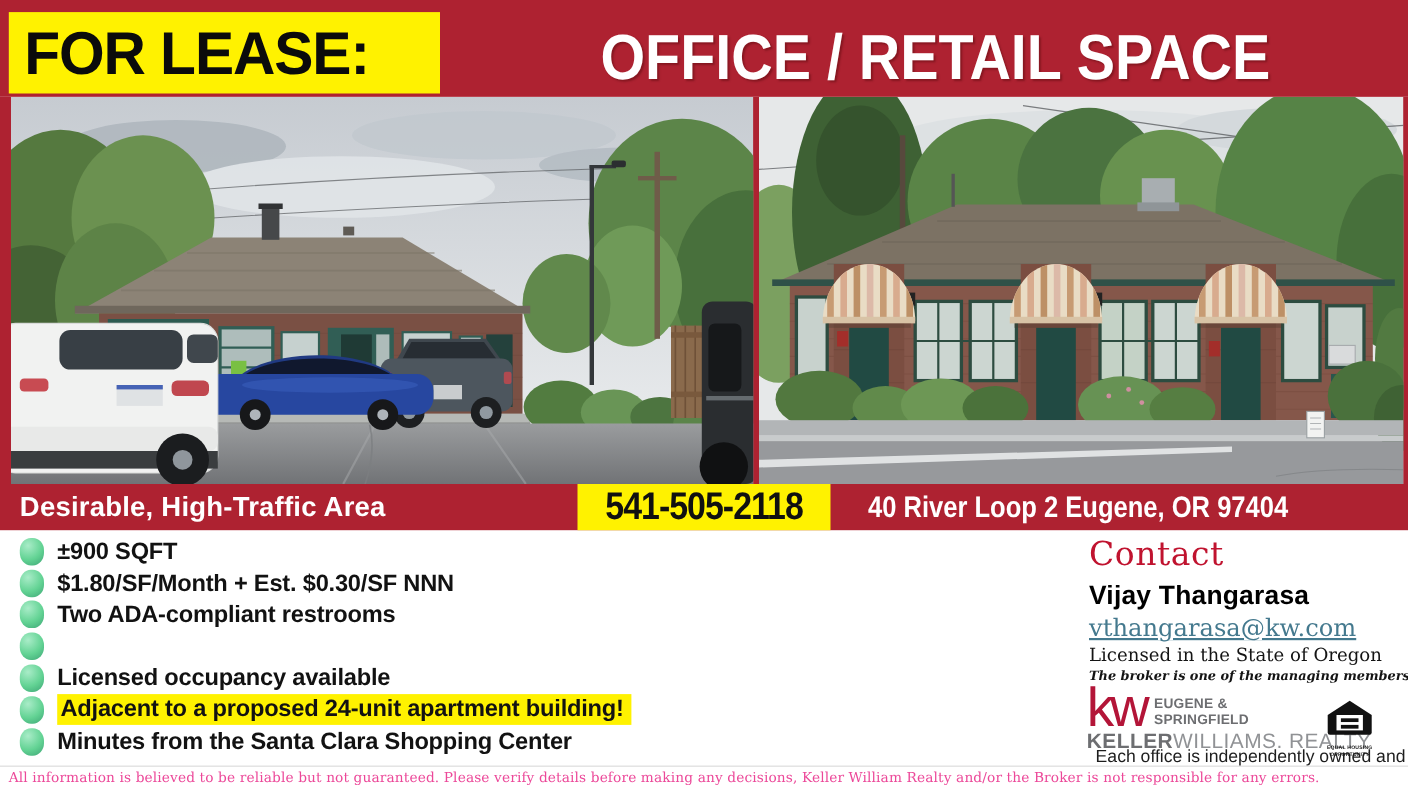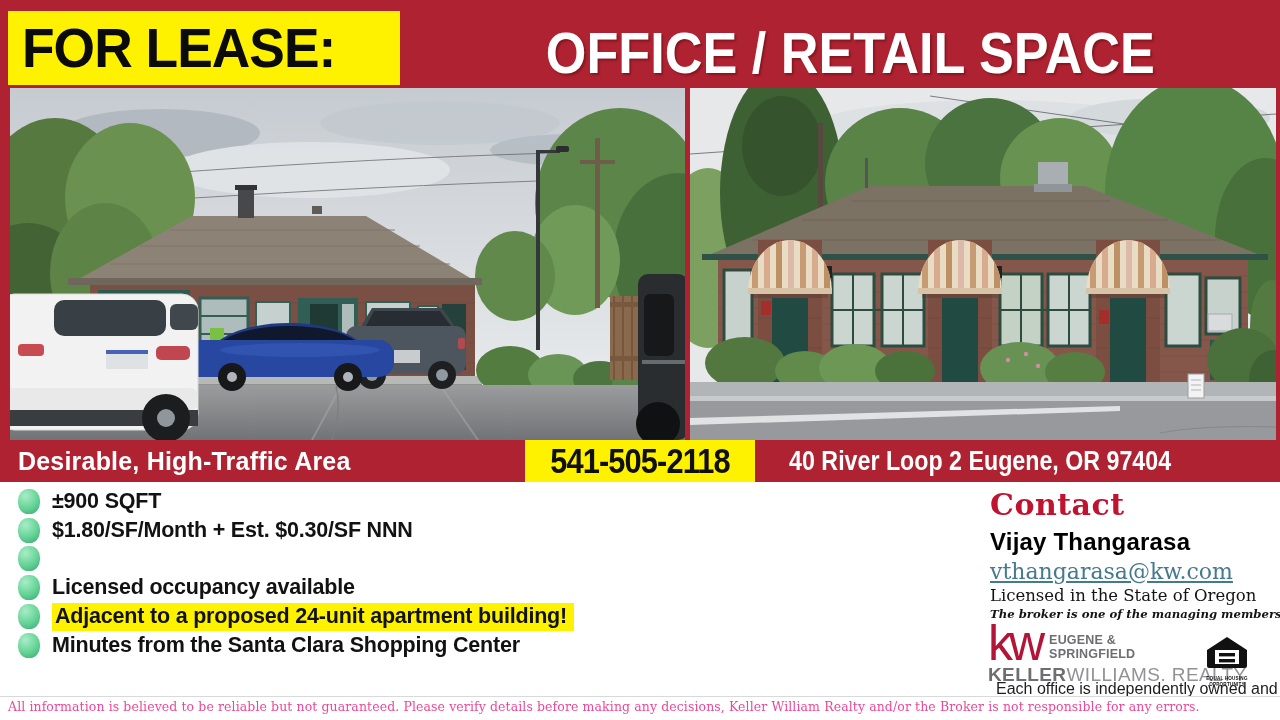--- a/index.html
+++ b/index.html
@@ -45,21 +45,21 @@
   
   .features{position:absolute;left:18px;top:487px;}
   .feature-row{display:flex;align-items:center;height:28.8px;}
   .bullet{width:22px;height:25px;border-radius:46%;flex:none;margin-right:12px;
           background:radial-gradient(circle at 34% 28%, #a9ecc8 0%, #63d394 55%, #3ca474 100%);}
   .feature-text{font-size:21.5px;font-weight:700;color:var(--ink);letter-spacing:-.2px;white-space:nowrap;}
   .feature-text.hl{background:var(--yellow);padding:1px 7px 2px 3px;}
 
   
   .contact{position:absolute;left:990px;top:489px;width:288px;}
-  .contact-heading{font-family:"DejaVu Serif",serif;font-weight:700;font-size:30px;
+  .contact-heading{font-family:"DejaVu Serif",serif;font-weight:400;font-size:30px;
                    color:#C0132F;letter-spacing:.5px;line-height:1.05;}
   .contact-name{font-size:24px;font-weight:700;color:#000;margin-top:7px;letter-spacing:.2px;white-space:nowrap;}
   .contact-email{font-family:"DejaVu Serif",serif;font-size:22px;color:var(--teal);
                  text-decoration:underline;margin-top:3px;display:inline-block;}
   .contact-license{font-family:"DejaVu Serif",serif;font-size:16.5px;color:#141414;margin-top:2px;white-space:nowrap;}
   .contact-note{font-family:"DejaVu Serif",serif;font-style:italic;font-weight:700;
                 font-size:11.7px;color:#141414;margin-top:2px;white-space:nowrap;}
 
   
   .kw-block{position:absolute;left:988px;top:624px;}
@@ -392,20 +392,24 @@
     <div class="feature-row">
       <span class="bullet"></span>
       <span class="feature-text">±900 SQFT</span>
     </div>
     <div class="feature-row">
       <span class="bullet"></span>
       <span class="feature-text">$1.80/SF/Month + Est. $0.30/SF NNN</span>
     </div>
     <div class="feature-row">
       <span class="bullet"></span>
+      <span class="feature-text">Two ADA-compliant restrooms</span>
+    </div>
+    <div class="feature-row">
+      <span class="bullet"></span>
     </div>
     <div class="feature-row">
       <span class="bullet"></span>
       <span class="feature-text">Licensed occupancy available</span>
     </div>
     <div class="feature-row">
       <span class="bullet"></span>
       <span class="feature-text hl">Adjacent to a proposed 24-unit apartment building!</span>
     </div>
     <div class="feature-row">

